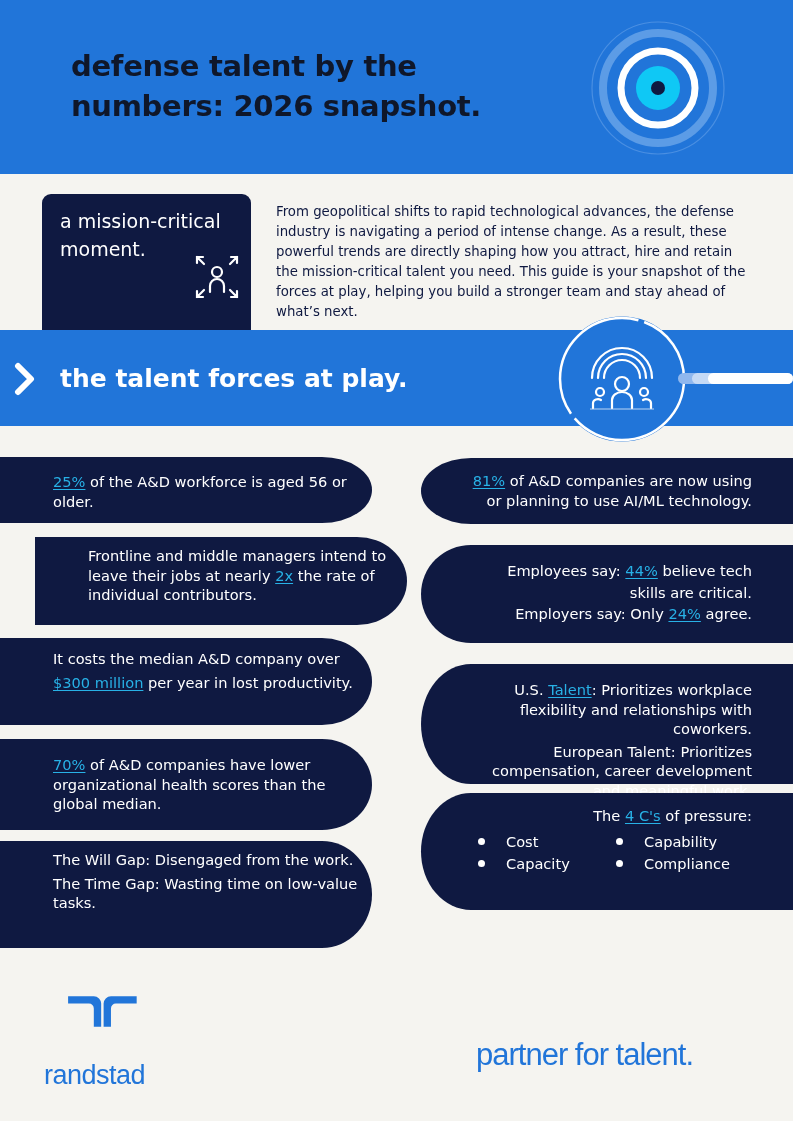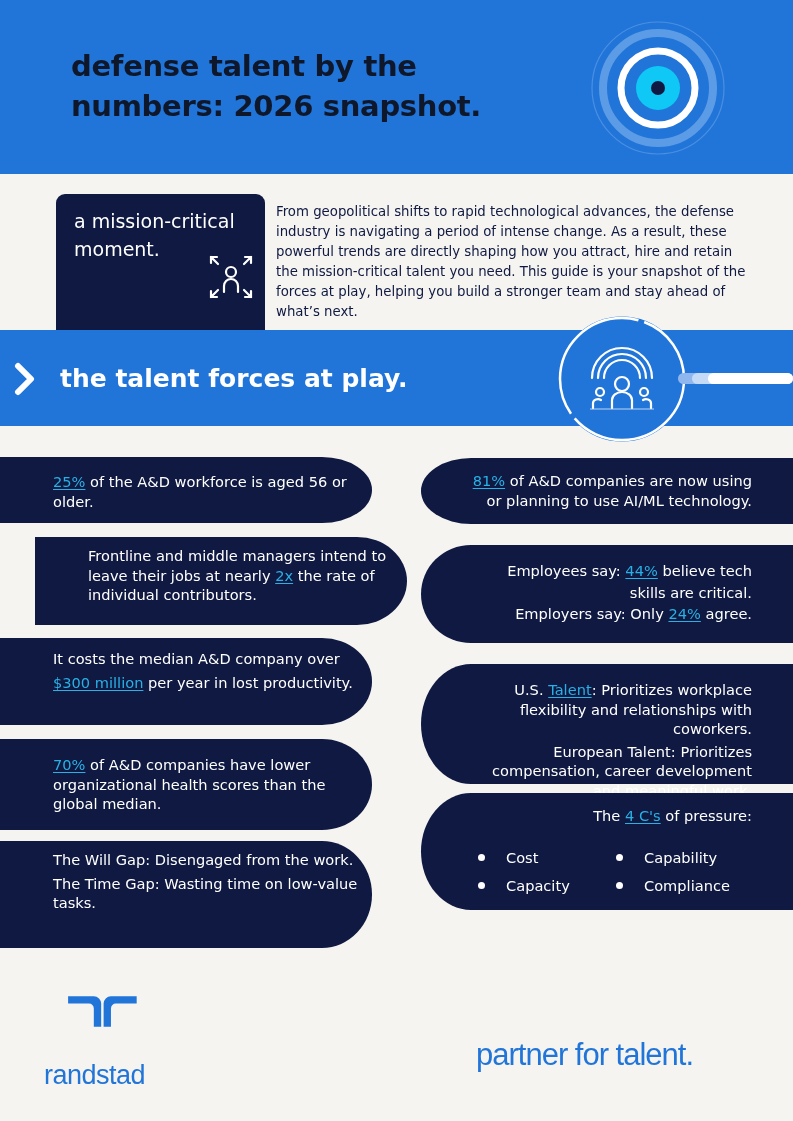--- a/index.html
+++ b/index.html
@@ -4,40 +4,40 @@
 <style>
   * { box-sizing: border-box; margin: 0; padding: 0; }
   html, body { width: 793px; height: 1121px; overflow: hidden; }
   body { background: #f5f4f0; font-family: "DejaVu Sans", "Liberation Sans", sans-serif; position: relative; }
 
   .hero { position: absolute; left: 0; top: 0; width: 793px; height: 174px; background: #2175d9; }
   .hero-title { position: absolute; left: 71px; top: 46px; color: #0f172a; font-size: 29px; line-height: 40px; letter-spacing: -0.3px; width: 420px; }
   .hero-title span { display: block; }
   .target { position: absolute; left: 590px; top: 20px; width: 136px; height: 136px; }
 
-  .intro-box { position: absolute; left: 56px; top: 194px; width: 209px; height: 149px; background: #0f1941; border-radius: 9px; }
+  .intro-box { position: absolute; left: 42px; top: 194px; width: 209px; height: 149px; background: #0f1941; border-radius: 9px; }
   .intro-box-title { position: absolute; left: 18px; top: 13px; color: #fff; font-size: 19px; line-height: 28px; }
   .intro-box-title span { display: block; }
   .focus-icon { position: absolute; left: 152px; top: 60px; width: 46px; height: 46px; }
   .intro-text { position: absolute; left: 276px; top: 202px; width: 480px; font-size: 13.3px; line-height: 20px; color: #0f1941; }
 
   .band { position: absolute; left: 0; top: 330px; width: 793px; height: 96px; background: #2175d9; }
   .band-chevron { position: absolute; left: 12px; top: 362px; width: 26px; height: 34px; }
   .band-title { position: absolute; left: 60px; top: 362px; color: #fff; font-size: 25px; line-height: 34px; }
   .band-circle { position: absolute; left: 556px; top: 314px; width: 132px; height: 130px; }
   .band-line { position: absolute; left: 678px; top: 373px; width: 115px; height: 11px; }
 
   .card { position: absolute; background: #0f1941; color: #fff; font-size: 14.6px; line-height: 19.5px; }
   .card.left { left: 0; width: 372px; border-radius: 0 50px 50px 0 / 0 50% 50% 0; padding-left: 53px; padding-right: 10px; }
   .card.right { left: 421px; width: 372px; border-radius: 50px 0 0 50px / 50% 0 0 50%; padding-right: 41px; padding-left: 20px; text-align: right; }
   .hl { color: #28b1e6; text-decoration: underline; text-underline-offset: 2px; }
   .gap { display: block; margin-bottom: 4px; }
   .card p { margin: 0; }
 
-  .cs-grid { display: grid; grid-template-columns: 138px 140px; justify-content: end; margin-top: 22px; text-align: left; row-gap: 9px; }
+  .cs-grid { display: grid; grid-template-columns: 138px 140px; justify-content: end; margin-top: 6px; text-align: left; row-gap: 3px; }
   .cs-item { position: relative; padding-left: 32px; }
   .cs-item::before { content: ""; position: absolute; left: 4px; top: 6px; width: 7px; height: 7px; background: #fff; border-radius: 50%; }
 
   .logo { position: absolute; left: 44px; top: 995px; width: 118px; height: 98px; }
   .logo-word { position: absolute; left: 44px; top: 1060px; color: #2175d9; font-size: 27px; font-family: "Liberation Sans", sans-serif; letter-spacing: -0.5px; }
   .tagline { position: absolute; left: 476px; top: 1037px; color: #2175d9; font-size: 31px; font-family: "Liberation Sans", sans-serif; letter-spacing: -1px; }
 </style>
 </head>
 <body>
 

